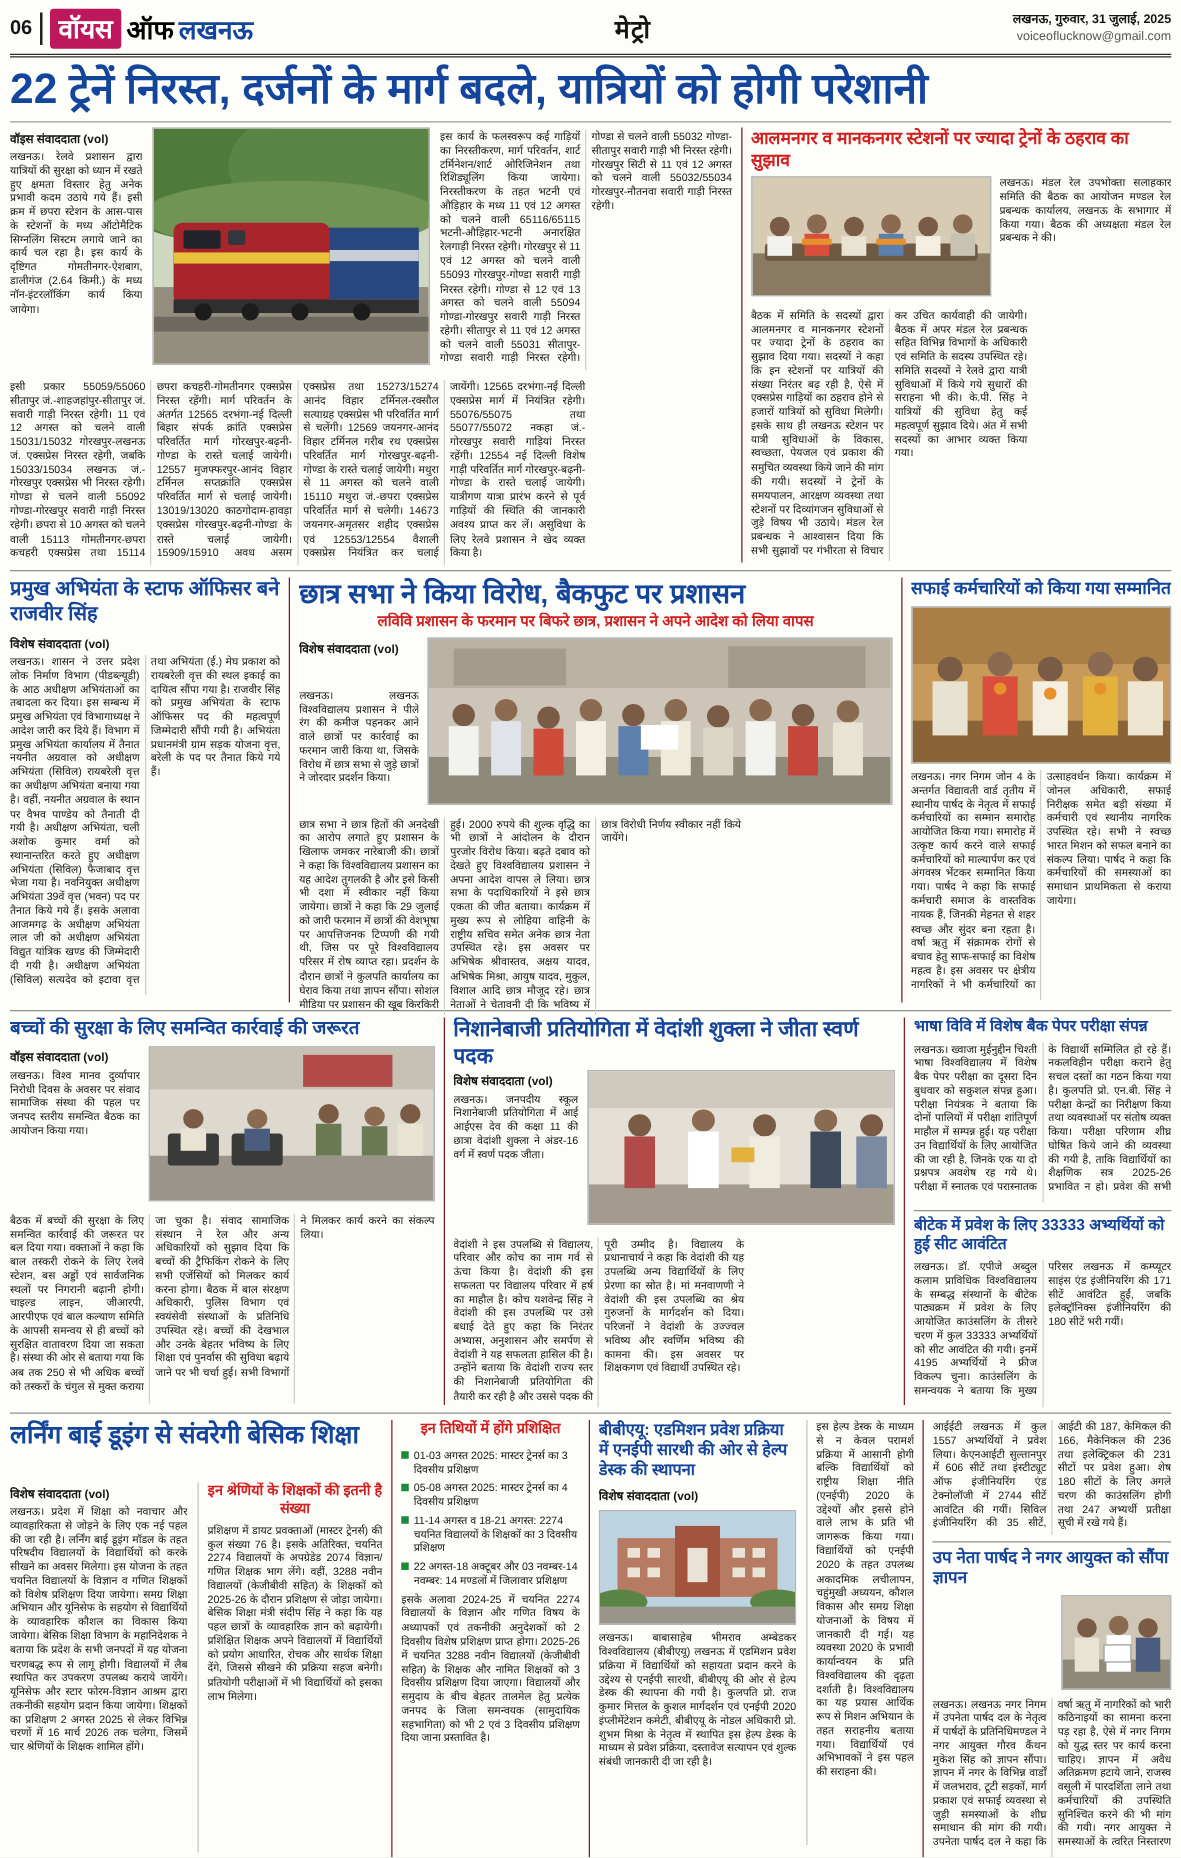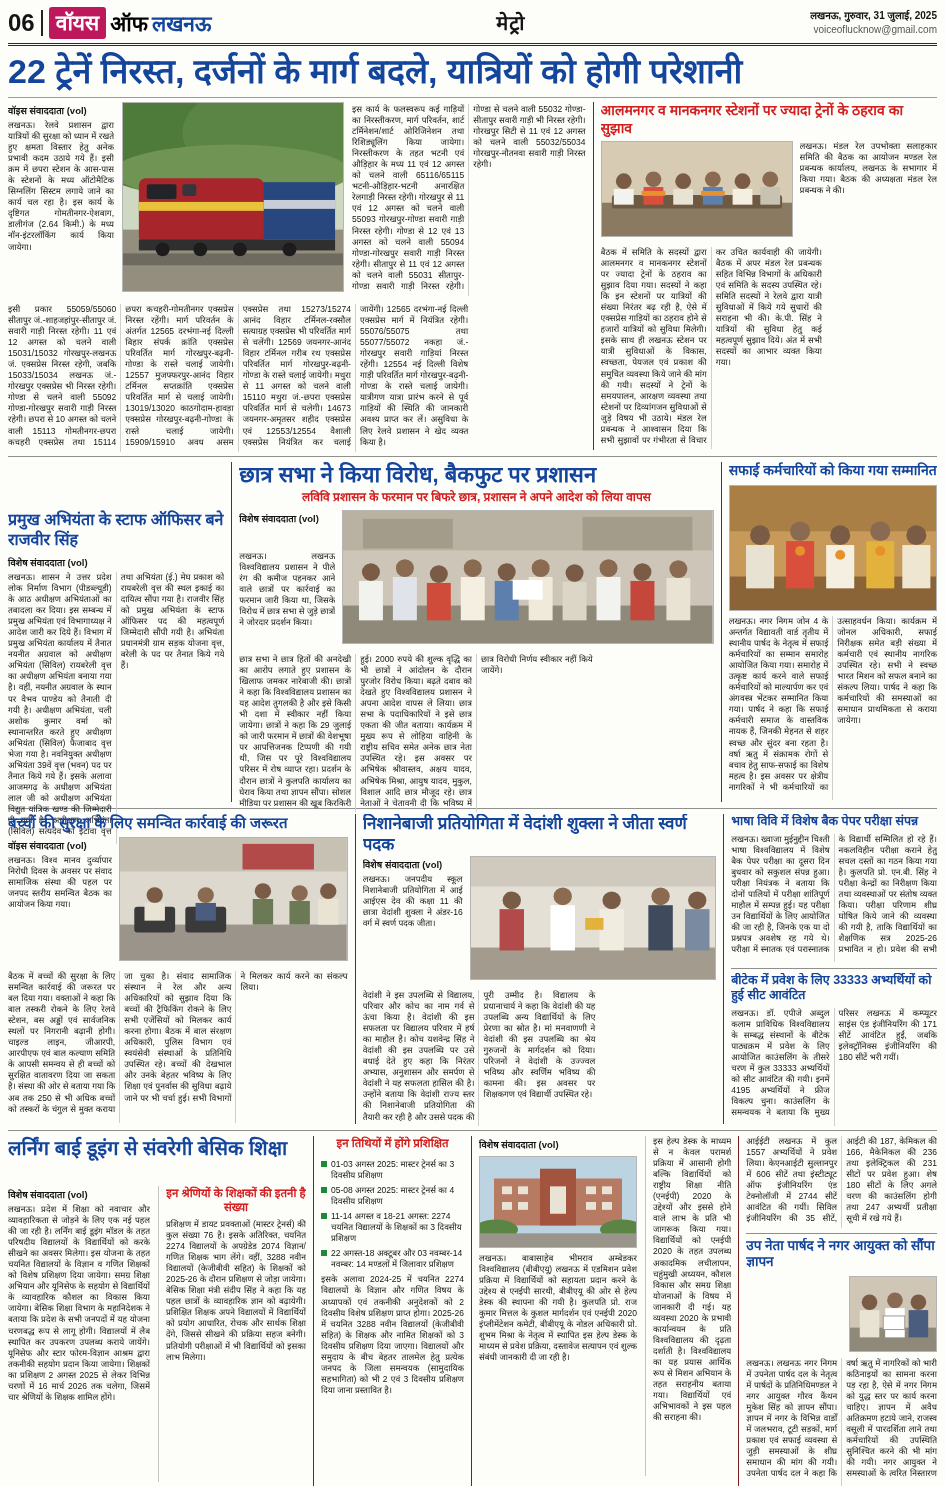--- a/index.html
+++ b/index.html
@@ -7,21 +7,21 @@
   .page {
     width: 945px; height: 1486px; margin: 0 auto;
     background: #fdfdfa; color:#141414; overflow: hidden;
     font-family: "Liberation Sans", "DejaVu Sans", sans-serif;
     padding: 6px 8px 8px 8px; position: relative;
   }
   
   .masthead { display:flex; justify-content:space-between; align-items:center;
     border-bottom:3px double #2a2a2a; padding-bottom:4px; height:40px; }
   .mh-left { display:flex; align-items:center; gap:6px; }
-  .page-num { font-size:24px; font-weight:700; }
+  .page-num { font-size:16px; font-weight:700; }
   .mh-bar { width:2px; height:26px; background:#222; }
   .logo { display:flex; align-items:center; gap:4px; font-weight:700; font-size:21px; }
   .logo .w1 { background:#be185d; color:#fff; padding:1px 7px 3px; border-radius:3px; }
   .logo .w2 { color:#000000; }
   .logo .w3 { color:#14459c; }
   .section-name { font-size:20px; font-weight:700; letter-spacing:1px; }
   .mh-right { text-align:right; font-size:10px; line-height:1.35; }
   .mh-right .date { font-weight:700; }
   .mh-right .email { color:#555; }
   
@@ -127,21 +127,21 @@
         </div>
         <div class="body-text" style="flex:1; height:98px;">लखनऊ। मंडल रेल उपभोक्ता सलाहकार समिति की बैठक का आयोजन मण्डल रेल प्रबन्धक कार्यालय, लखनऊ के सभागार में किया गया। बैठक की अध्यक्षता मंडल रेल प्रबन्धक ने की।</div>
       </div>
       <div class="body-text cols-3" style="height:202px; margin-top:6px;">बैठक में समिति के सदस्यों द्वारा आलमनगर व मानकनगर स्टेशनों पर ज्यादा ट्रेनों के ठहराव का सुझाव दिया गया। सदस्यों ने कहा कि इन स्टेशनों पर यात्रियों की संख्या निरंतर बढ़ रही है, ऐसे में एक्सप्रेस गाड़ियों का ठहराव होने से हजारों यात्रियों को सुविधा मिलेगी। इसके साथ ही लखनऊ स्टेशन पर यात्री सुविधाओं के विकास, स्वच्छता, पेयजल एवं प्रकाश की समुचित व्यवस्था किये जाने की मांग की गयी। सदस्यों ने ट्रेनों के समयपालन, आरक्षण व्यवस्था तथा स्टेशनों पर दिव्यांगजन सुविधाओं से जुड़े विषय भी उठाये। मंडल रेल प्रबन्धक ने आश्वासन दिया कि सभी सुझावों पर गंभीरता से विचार कर उचित कार्यवाही की जायेगी। बैठक में अपर मंडल रेल प्रबन्धक सहित विभिन्न विभागों के अधिकारी एवं समिति के सदस्य उपस्थित रहे। समिति सदस्यों ने रेलवे द्वारा यात्री सुविधाओं में किये गये सुधारों की सराहना भी की। के.पी. सिंह ने यात्रियों की सुविधा हेतु कई महत्वपूर्ण सुझाव दिये। अंत में सभी सदस्यों का आभार व्यक्त किया गया।</div>
     </div>
   </section>
 
   <section class="row" style="height:346px;">
 
     <div style="width:218px;">
-      <h2 class="h-blue" style="font-size:16px; height:44px;margin-top:48px;">प्रमुख अभियंता के स्टाफ ऑफिसर बने राजवीर सिंह</h2>
+      <h2 class="h-blue" style="font-size:16px; height:44px;">प्रमुख अभियंता के स्टाफ ऑफिसर बने राजवीर सिंह</h2>
       <div class="byline">विशेष संवाददाता (vol)</div>
       <div class="body-text cols-2" style="height:272px;">लखनऊ। शासन ने उत्तर प्रदेश लोक निर्माण विभाग (पीडब्ल्यूडी) के आठ अधीक्षण अभियंताओं का तबादला कर दिया। इस सम्बन्ध में प्रमुख अभियंता एवं विभागाध्यक्ष ने आदेश जारी कर दिये हैं। विभाग में प्रमुख अभियंता कार्यालय में तैनात नयनीत अग्रवाल को अधीक्षण अभियंता (सिविल) रायबरेली वृत्त का अधीक्षण अभियंता बनाया गया है। वहीं, नयनीत अग्रवाल के स्थान पर वैभव पाण्डेय को तैनाती दी गयी है। अधीक्षण अभियंता, चली अशोक कुमार वर्मा को स्थानान्तरित करते हुए अधीक्षण अभियंता (सिविल) फैजाबाद वृत्त भेजा गया है। नवनियुक्त अधीक्षण अभियंता 39वें वृत्त (भवन) पद पर तैनात किये गये हैं। इसके अलावा आजमगढ़ के अधीक्षण अभियंता लाल जी को अधीक्षण अभियंता विद्युत यांत्रिक खण्ड की जिम्मेदारी दी गयी है। अधीक्षण अभियंता (सिविल) सत्यदेव को इटावा वृत्त तथा अभियंता (ई.) मेघ प्रकाश को रायबरेली वृत्त की स्थल इकाई का दायित्व सौंपा गया है। राजवीर सिंह को प्रमुख अभियंता के स्टाफ ऑफिसर पद की महत्वपूर्ण जिम्मेदारी सौंपी गयी है। अभियंता प्रधानमंत्री ग्राम सड़क योजना वृत्त, बरेली के पद पर तैनात किये गये हैं।</div>
     </div>
 
     <div class="vsep" style="width:486px; margin-left:7px;">
       <h2 class="h-blue" style="font-size:22px; height:28px; white-space:nowrap;">छात्र सभा ने किया विरोध, बैकफुट पर प्रशासन</h2>
       <div class="h-red" style="font-size:12px; height:17px; text-align:center;">लविवि प्रशासन के फरमान पर बिफरे छात्र, प्रशासन ने अपने आदेश को लिया वापस</div>
       <div style="display:flex; gap:7px; height:138px; margin-top:3px;">
         <div style="width:96px; overflow:hidden;">
           <div class="byline">विशेष संवाददाता (vol)</div>
@@ -316,20 +316,21 @@
             <span class="bullet-sq"></span>
             <span>22 अगस्त-18 अक्टूबर और 03 नवम्बर-14 नवम्बर: 14 मण्डलों में जिलावार प्रशिक्षण</span>
           </li>
       </ul>
       <div class="body-text" style="height:168px; margin-top:4px;">इसके अलावा 2024-25 में चयनित 2274 विद्यालयों के विज्ञान और गणित विषय के अध्यापकों एवं तकनीकी अनुदेशकों को 2 दिवसीय विशेष प्रशिक्षण प्राप्त होगा। 2025-26 में चयनित 3288 नवीन विद्यालयों (केजीबीवी सहित) के शिक्षक और नामित शिक्षकों को 3 दिवसीय प्रशिक्षण दिया जाएगा। विद्यालयों और समुदाय के बीच बेहतर तालमेल हेतु प्रत्येक जनपद के जिला समन्वयक (सामुदायिक सहभागिता) को भी 2 एवं 3 दिवसीय प्रशिक्षण दिया जाना प्रस्तावित है।</div>
     </div>
 
     <div class="vsep" style="width:262px; margin-left:7px;">
       <div style="display:flex; gap:8px; height:100%;">
         <div style="width:158px; overflow:hidden;">
+          <h2 class="h-blue" style="font-size:13px; height:52px;">बीबीएयू: एडमिशन प्रवेश प्रक्रिया में एनईपी सारथी की ओर से हेल्प डेस्क की स्थापना</h2>
           <div class="byline">विशेष संवाददाता (vol)</div>
           <div class="photo" style="width:100%; height:92px; margin:2px 0 5px;">
             <svg viewBox="0 0 156 92" preserveAspectRatio="none">
               <rect width="156" height="92" fill="#bcd4e2"></rect>
               <rect x="14" y="22" width="128" height="48" fill="#b77a63"></rect>
               <rect x="60" y="12" width="36" height="58" fill="#a2543f"></rect>
               <rect x="22" y="30" width="10" height="8" fill="#e8e3d4"></rect>
                 <rect x="38" y="30" width="10" height="8" fill="#e8e3d4"></rect>
               <rect x="106" y="30" width="10" height="8" fill="#e8e3d4"></rect>
                 <rect x="122" y="30" width="10" height="8" fill="#e8e3d4"></rect>

